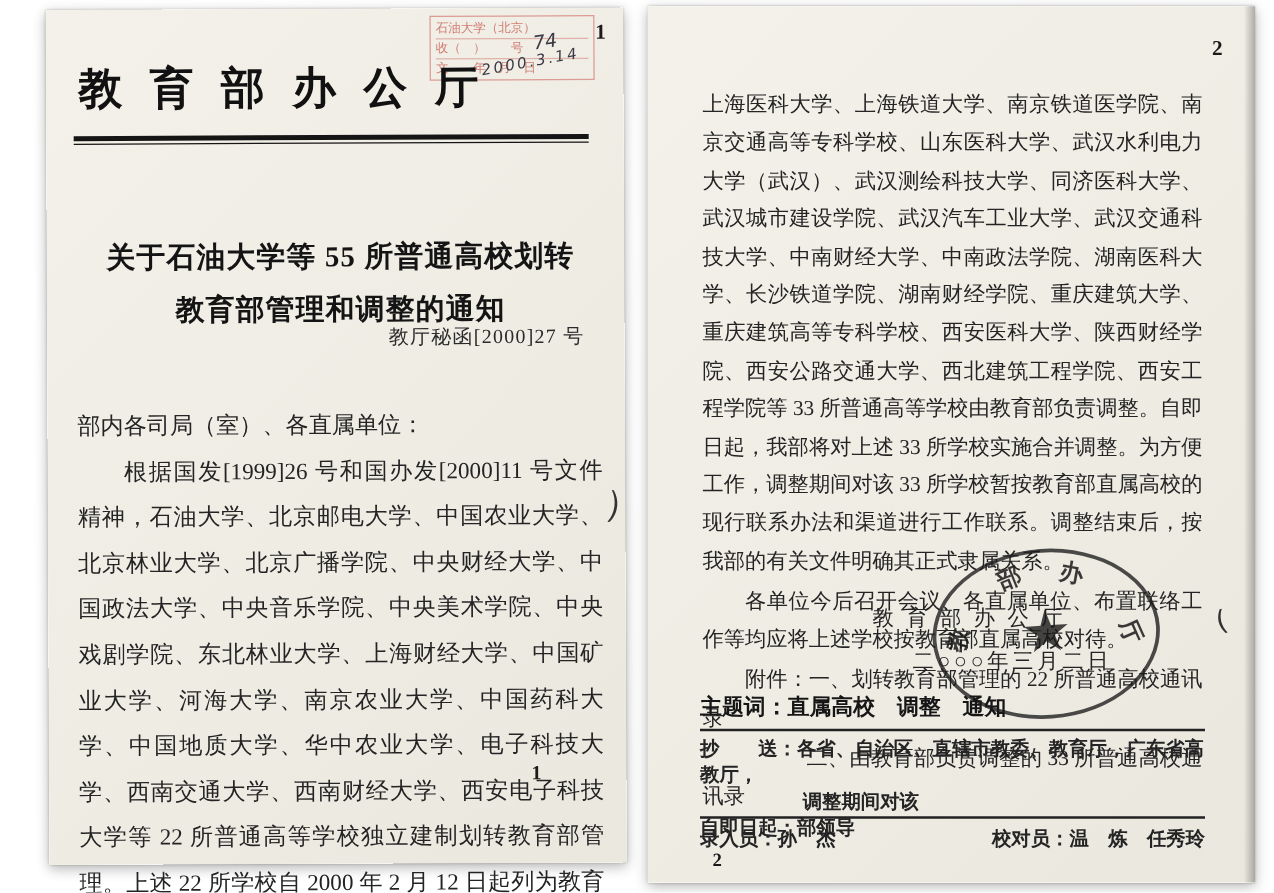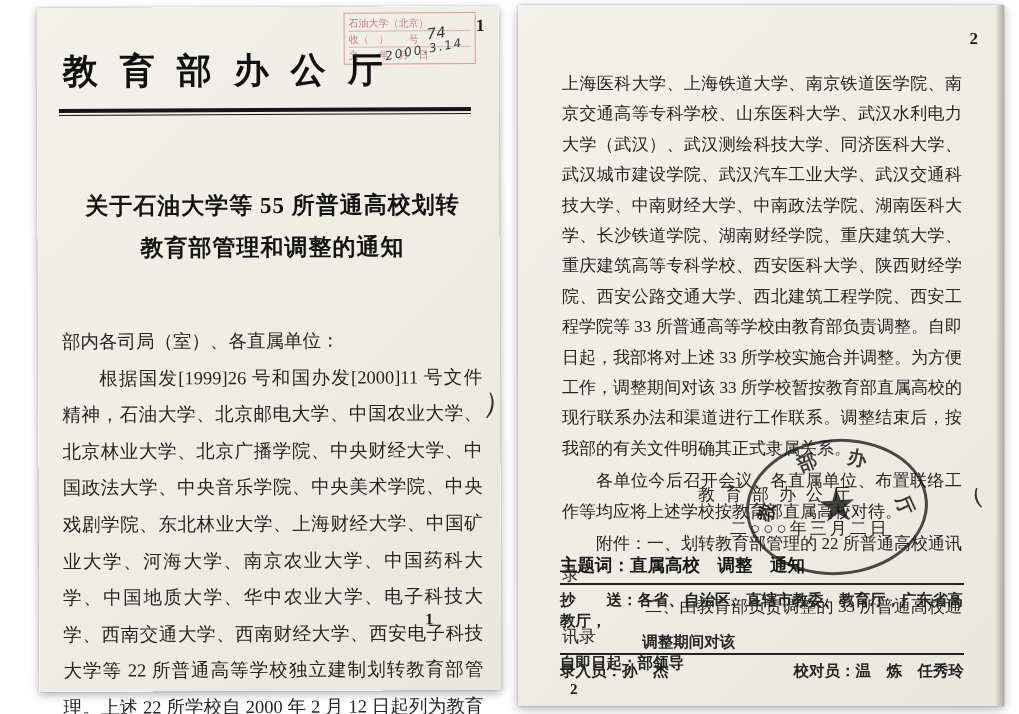--- a/index.html
+++ b/index.html
@@ -155,20 +155,21 @@
     <div class="pgnum-tr" style="right:14px;top:10px;">1</div>
 
     <div class="masthead">教育部办公厅</div>
     <div class="masthead-rule"></div>
 
     <div class="doc-title">
       <div>关于石油大学等 55 所普通高校划转</div>
       <div>教育部管理和调整的通知</div>
     </div>
 
+    <div class="doc-number">教厅秘函[2000]27 号</div>
 
     <div class="body1">
       <p>部内各司局（室）、各直属单位：</p>
       <p class="indent">根据国发[1999]26 号和国办发[2000]11 号文件精神，石油大学、北京邮电大学、中国农业大学、北京林业大学、北京广播学院、中央财经大学、中国政法大学、中央音乐学院、中央美术学院、中央戏剧学院、东北林业大学、上海财经大学、中国矿业大学、河海大学、南京农业大学、中国药科大学、中国地质大学、华中农业大学、电子科技大学、西南交通大学、西南财经大学、西安电子科技大学等 22 所普通高等学校独立建制划转教育部管理。上述 22 所学校自 2000 年 2 月 12 日起列为教育部直属高校。</p>
 
     </div>
 
     <div class="margin-paren">）</div>
     <div class="pg1-foot">1</div>
   </div>

